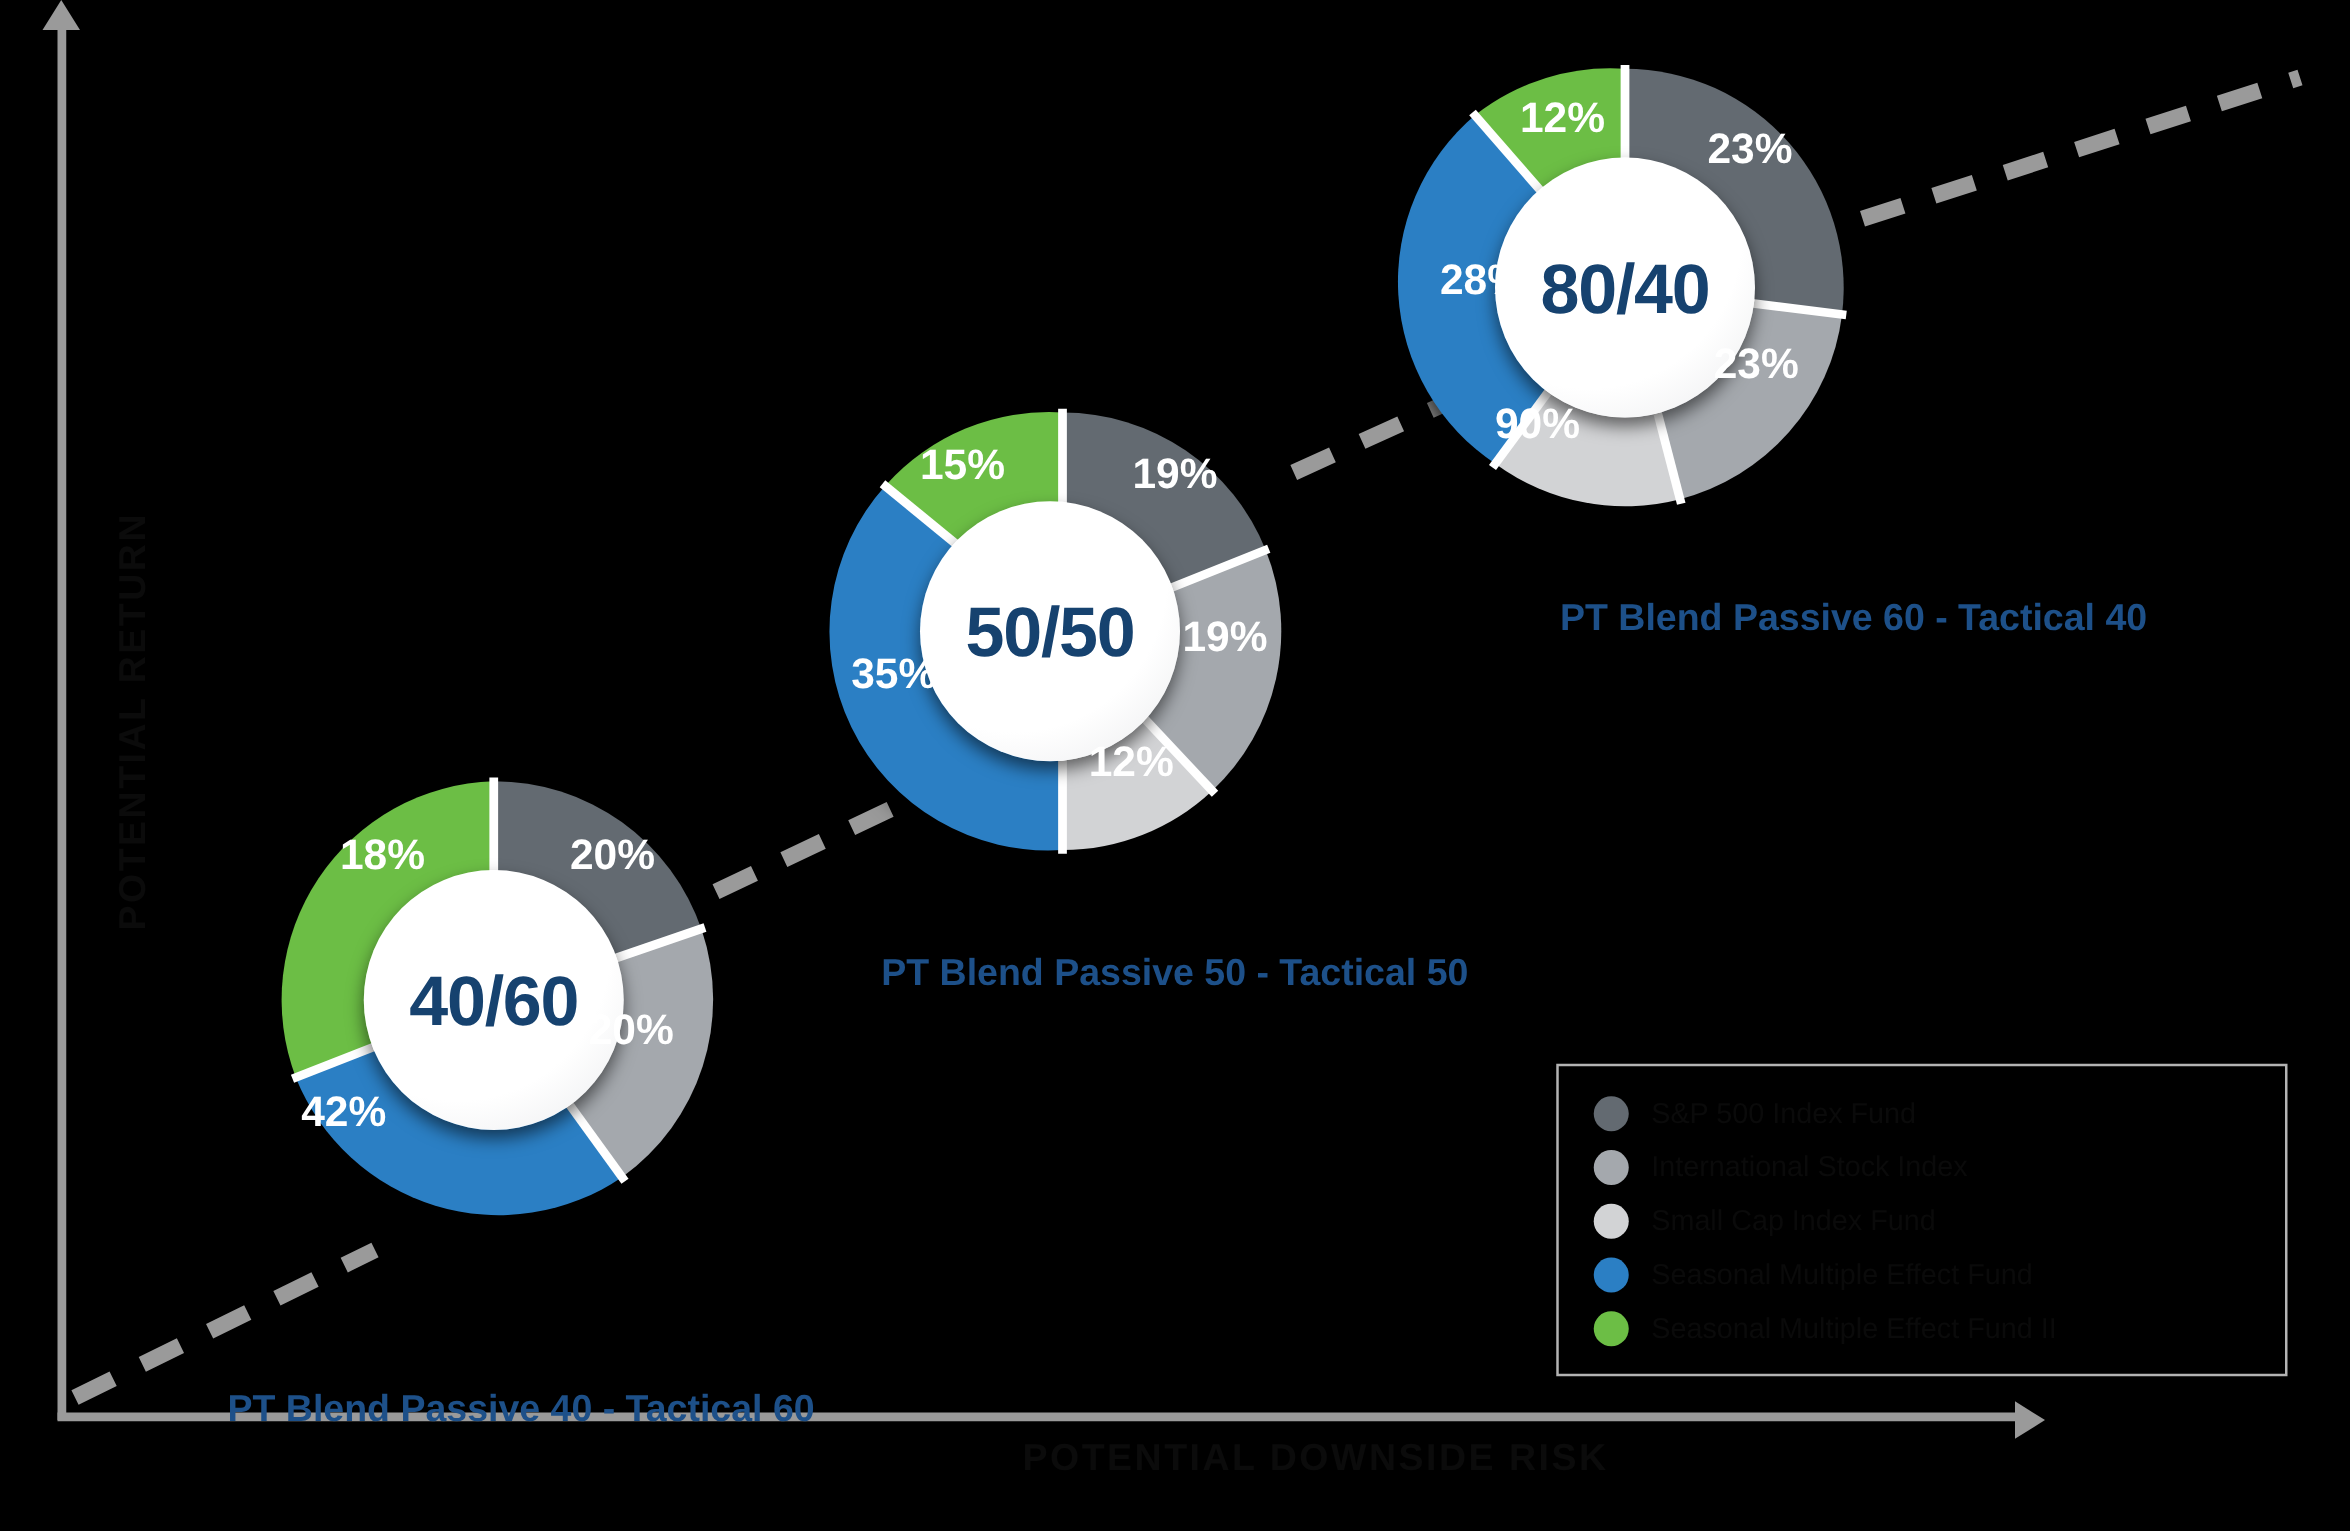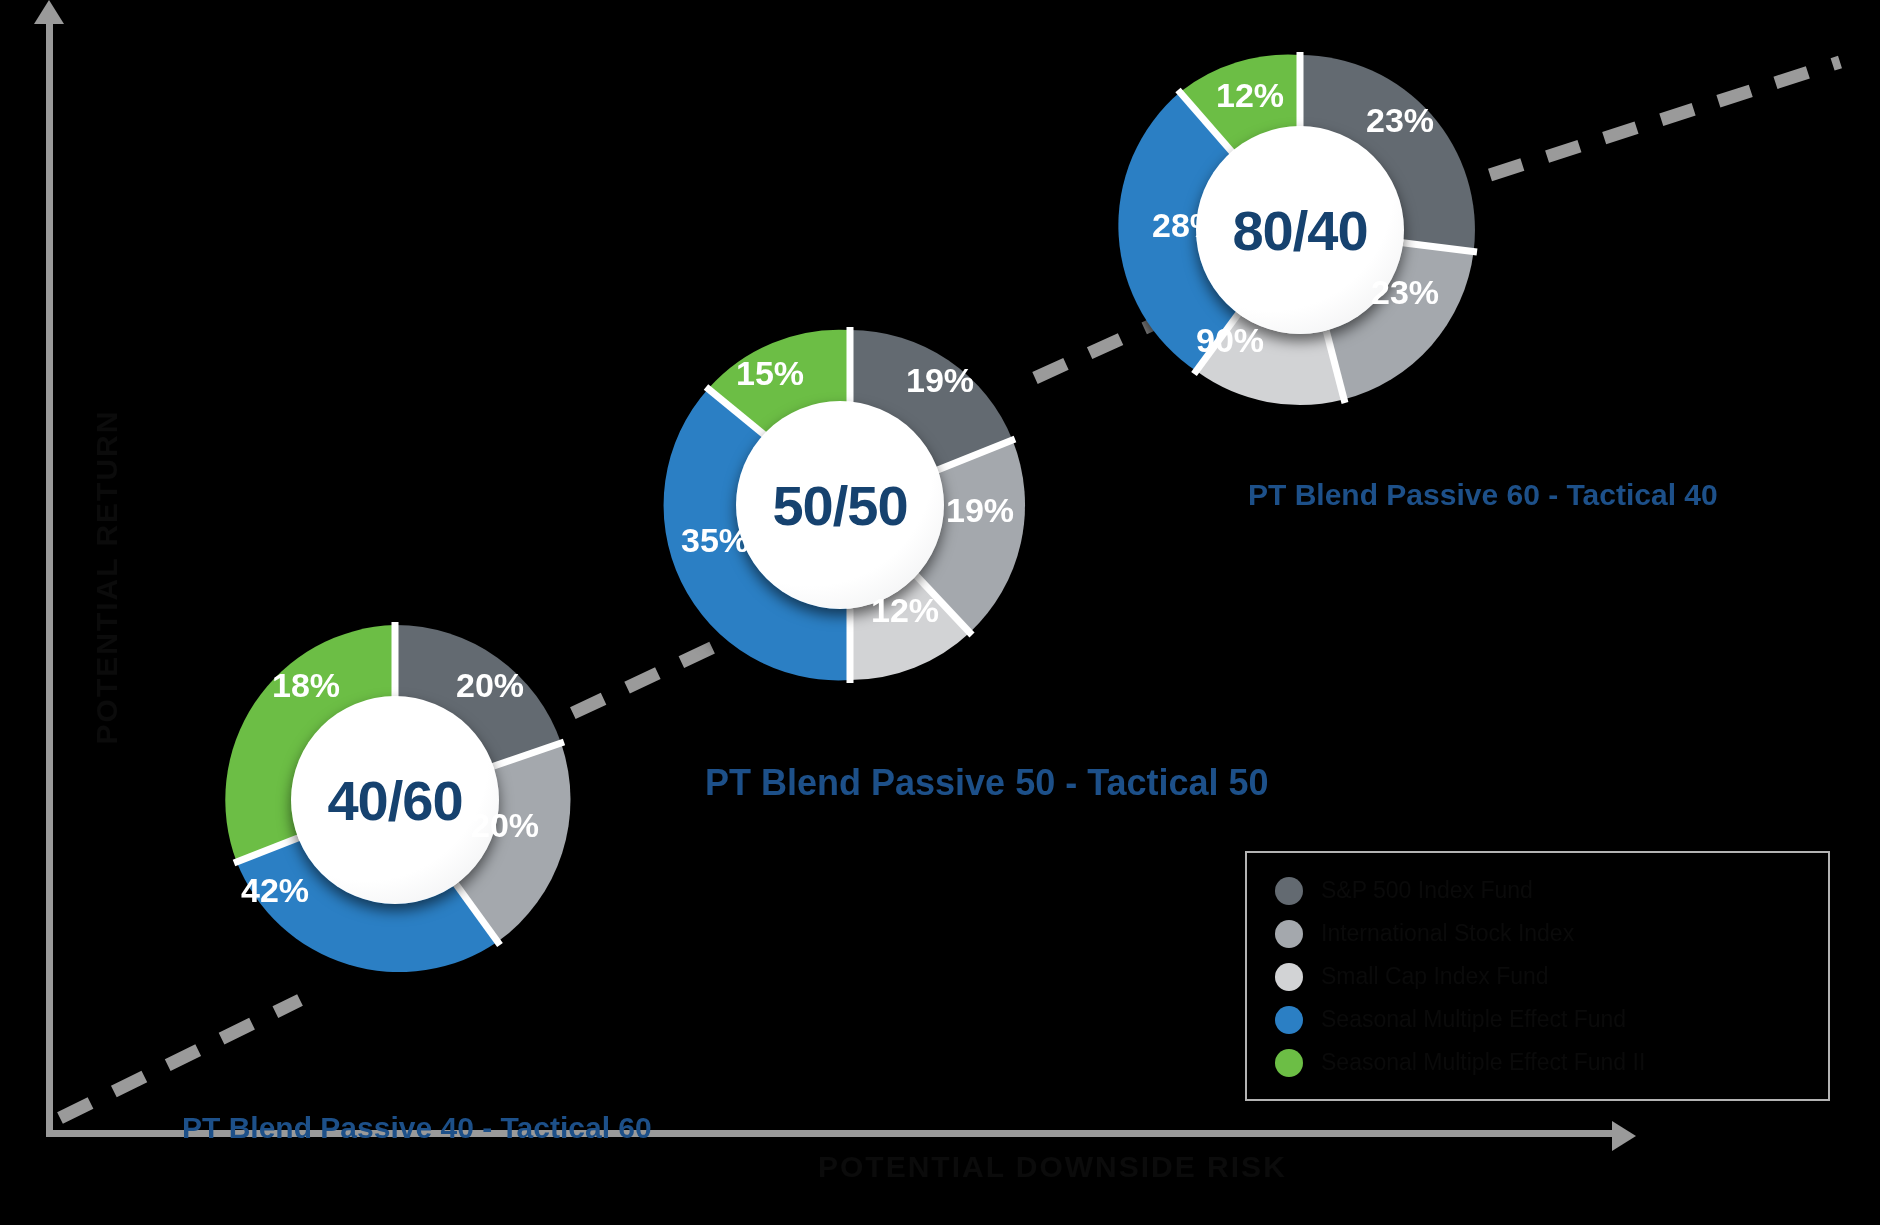--- a/index.html
+++ b/index.html
@@ -99,21 +99,21 @@
   #donut-4060 { left: 195px; top: 600px; }
   #donut-4060 .donut { width: 400px; height: 400px; }
   #donut-4060 .hub { left: 96px; top: 96px; width: 208px; height: 208px; font-size: 56px; }
   #donut-4060 .slice-label { font-size: 34px; }
   #caption-4060 { left: 182px; top: 1111px; font-size: 30px; }
 
   #donut-5050 { left: 650px; top: 305px; }
   #donut-5050 .donut { width: 400px; height: 400px; }
   #donut-5050 .hub { left: 86px; top: 96px; width: 208px; height: 208px; font-size: 56px; }
   #donut-5050 .slice-label { font-size: 34px; }
-  #caption-5050 { left: 705px; top: 762px; font-size: 36px; }
+  #caption-5050 { left: 705px; top: 762px; font-size: 30px; }
 
   #donut-6040 { left: 1100px; top: 30px; }
   #donut-6040 .donut { width: 400px; height: 400px; }
   #donut-6040 .hub { left: 96px; top: 96px; width: 208px; height: 208px; font-size: 56px; }
   #donut-6040 .slice-label { font-size: 34px; }
   #caption-6040 { left: 1248px; top: 478px; font-size: 30px; }
 
   
   #legend {
     position: absolute;

